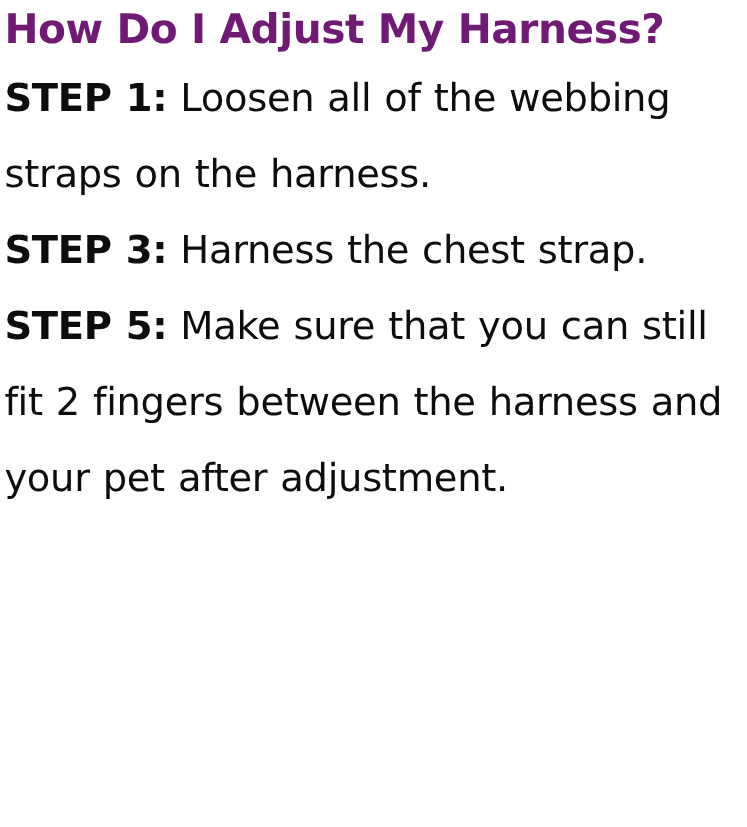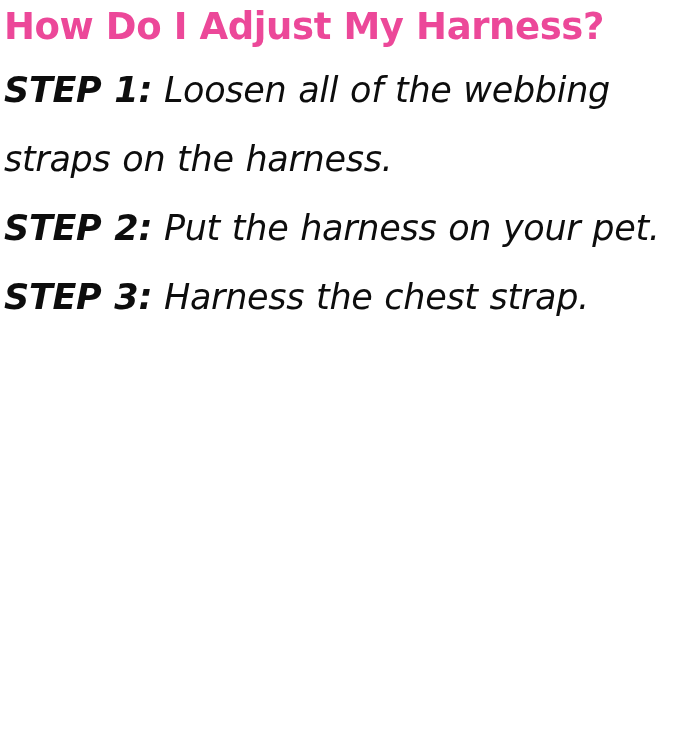--- a/index.html
+++ b/index.html
@@ -15,33 +15,32 @@
     overflow: hidden;
   }
   .page {
     width: 679px;
     height: 752px;
     box-sizing: border-box;
     padding: 4px 6px 0 4px;
     background: #ffffff;
   }
   .title {
-    color: #ec4899;
+    color: #701a75;
     font-weight: bold;
     font-size: 37px;
     line-height: 46px;
     letter-spacing: -0.4px;
     margin: 0 0 6px 0;
     white-space: nowrap;
   }
   .steps {
     margin: 0;
     padding: 0;
     list-style: none;
-    font-style: italic;
   }
   .step {
     font-size: 35px;
     line-height: 69px;
     letter-spacing: -0.3px;
     margin: 0;
     word-spacing: 1px;
   }
   .step .lbl {
     font-weight: bold;
@@ -57,26 +56,26 @@
 
   <h1 class="title">How Do I Adjust My Harness?</h1>
 
   <div class="steps">
 
     <p class="step">
       <span class="lbl">STEP 1:</span>
       <span class="txt"> Loosen all of the webbing straps on the harness.</span>
     </p>
 
-    <p class="step">
-      <span class="lbl">STEP 2:</span>
-      <span class="txt">Put the harness on your pet.</span>
-    </p>
 
     <p class="step">
       <span class="lbl">STEP 3:</span>
       <span class="txt">Harness the chest strap.</span>
     </p>
 
 
+    <p class="step">
+      <span class="lbl">STEP 5:</span>
+      <span class="txt">Make sure that you can still fit 2 fingers between the harness and your pet after adjustment.</span>
+    </p>
 
   </div>
 </div>
 
 </body></html>

